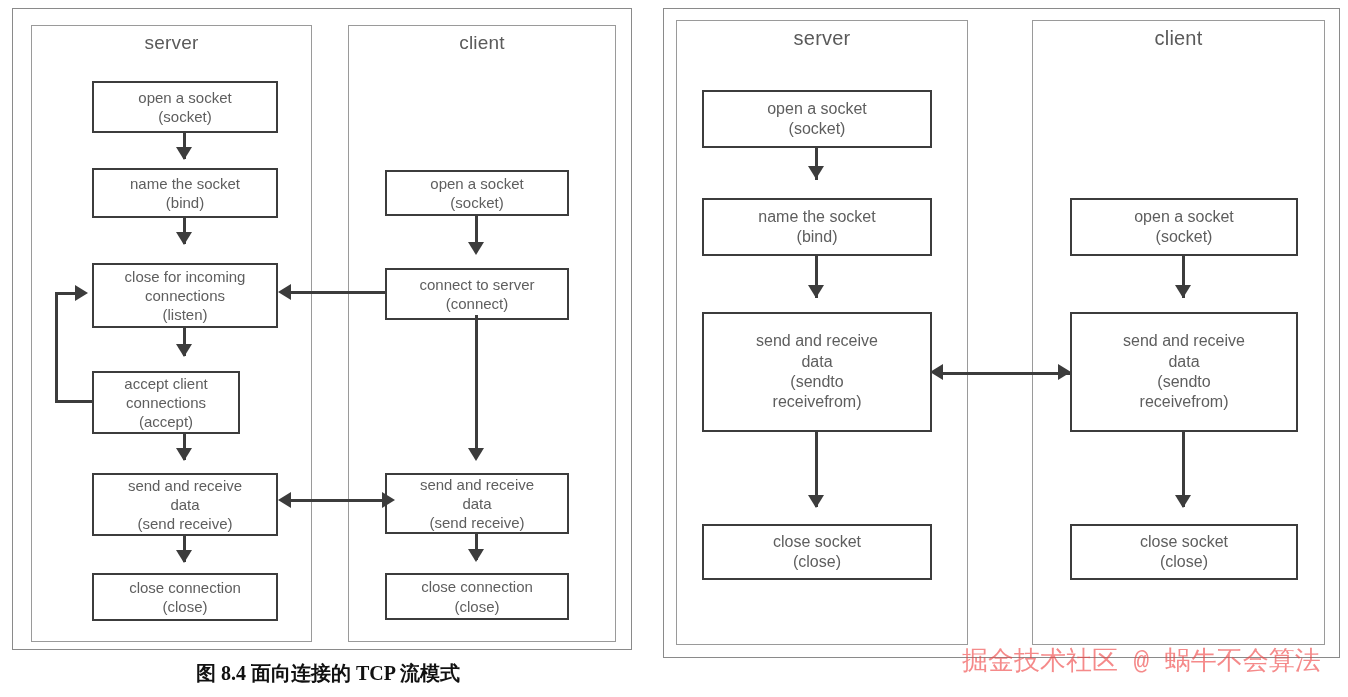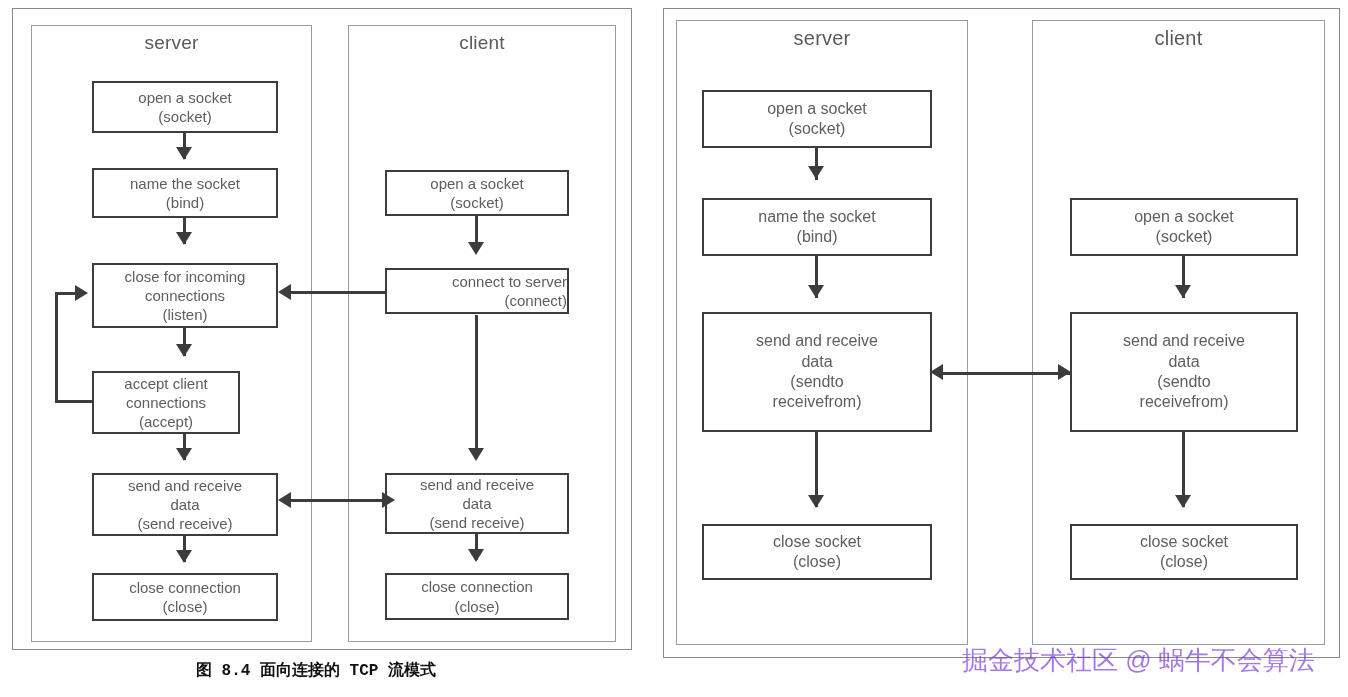--- a/index.html
+++ b/index.html
@@ -12,24 +12,24 @@
   .node{position:absolute;box-sizing:border-box;border:2.5px solid #3c3c3c;background:#fff;
         display:flex;flex-direction:column;align-items:center;justify-content:center;
         text-align:center;color:#5e5e5e;font-size:15px;line-height:1.28;}
   .node .ln{display:block;white-space:nowrap;}
   .vline{position:absolute;width:2.5px;background:#3c3c3c;}
   .hline{position:absolute;height:2.5px;background:#3c3c3c;}
   .arr{position:absolute;width:0;height:0;}
   .arr-down{border-left:8px solid transparent;border-right:8px solid transparent;border-top:13px solid #3c3c3c;}
   .arr-left{border-top:8px solid transparent;border-bottom:8px solid transparent;border-right:13px solid #3c3c3c;}
   .arr-right{border-top:8px solid transparent;border-bottom:8px solid transparent;border-left:13px solid #3c3c3c;}
-  .caption{position:absolute;font-family:Liberation Mono, monospace;
-           font-weight:bold;font-size:16px;color:#111;white-space:nowrap;}
-  .watermark{position:absolute;font-family:Liberation Sans, sans-serif;
-             font-size:26px;color:#6d28d9;opacity:.62;white-space:nowrap;}
+  .caption{position:absolute;font-family:Liberation Serif, serif;
+           font-weight:bold;font-size:20px;color:#111;white-space:nowrap;}
+  .watermark{position:absolute;font-family:Liberation Mono, monospace;
+             font-size:26px;color:#ef4444;opacity:.62;white-space:nowrap;}
 </style>
 </head>
 <body>
 
 <div class="fig" style="left:12px;top:8px;width:620px;height:642px;">
 </div>
 
 <div class="panel" style="left:31px;top:25px;width:281px;height:617px;"></div>
 <div class="panel-title" style="left:31px;top:32px;width:281px;">server</div>
 
@@ -85,21 +85,21 @@
 <div class="panel" style="left:348px;top:25px;width:268px;height:617px;"></div>
 <div class="panel-title" style="left:348px;top:32px;width:268px;">client</div>
 
 <div class="node" style="left:385px;top:170px;width:184px;height:46px;">
   <span class="ln">open a socket</span>
   <span class="ln">(socket)</span>
 </div>
 <div class="vline" style="left:475px;top:216px;height:36px;"></div>
 <div class="arr arr-down" style="left:468px;top:242px;"></div>
 
-<div class="node" style="left:385px;top:268px;width:184px;height:46px;align-items:flex-end;">
+<div class="node" style="left:385px;top:268px;width:184px;height:52px;">
   <span class="ln">connect to server</span>
   <span class="ln">(connect)</span>
 </div>
 
 <div class="hline" style="left:288px;top:291px;width:97px;"></div>
 <div class="arr arr-left" style="left:278px;top:284px;"></div>
 
 <div class="vline" style="left:475px;top:315px;height:142px;"></div>
 <div class="arr arr-down" style="left:468px;top:448px;"></div>
 

